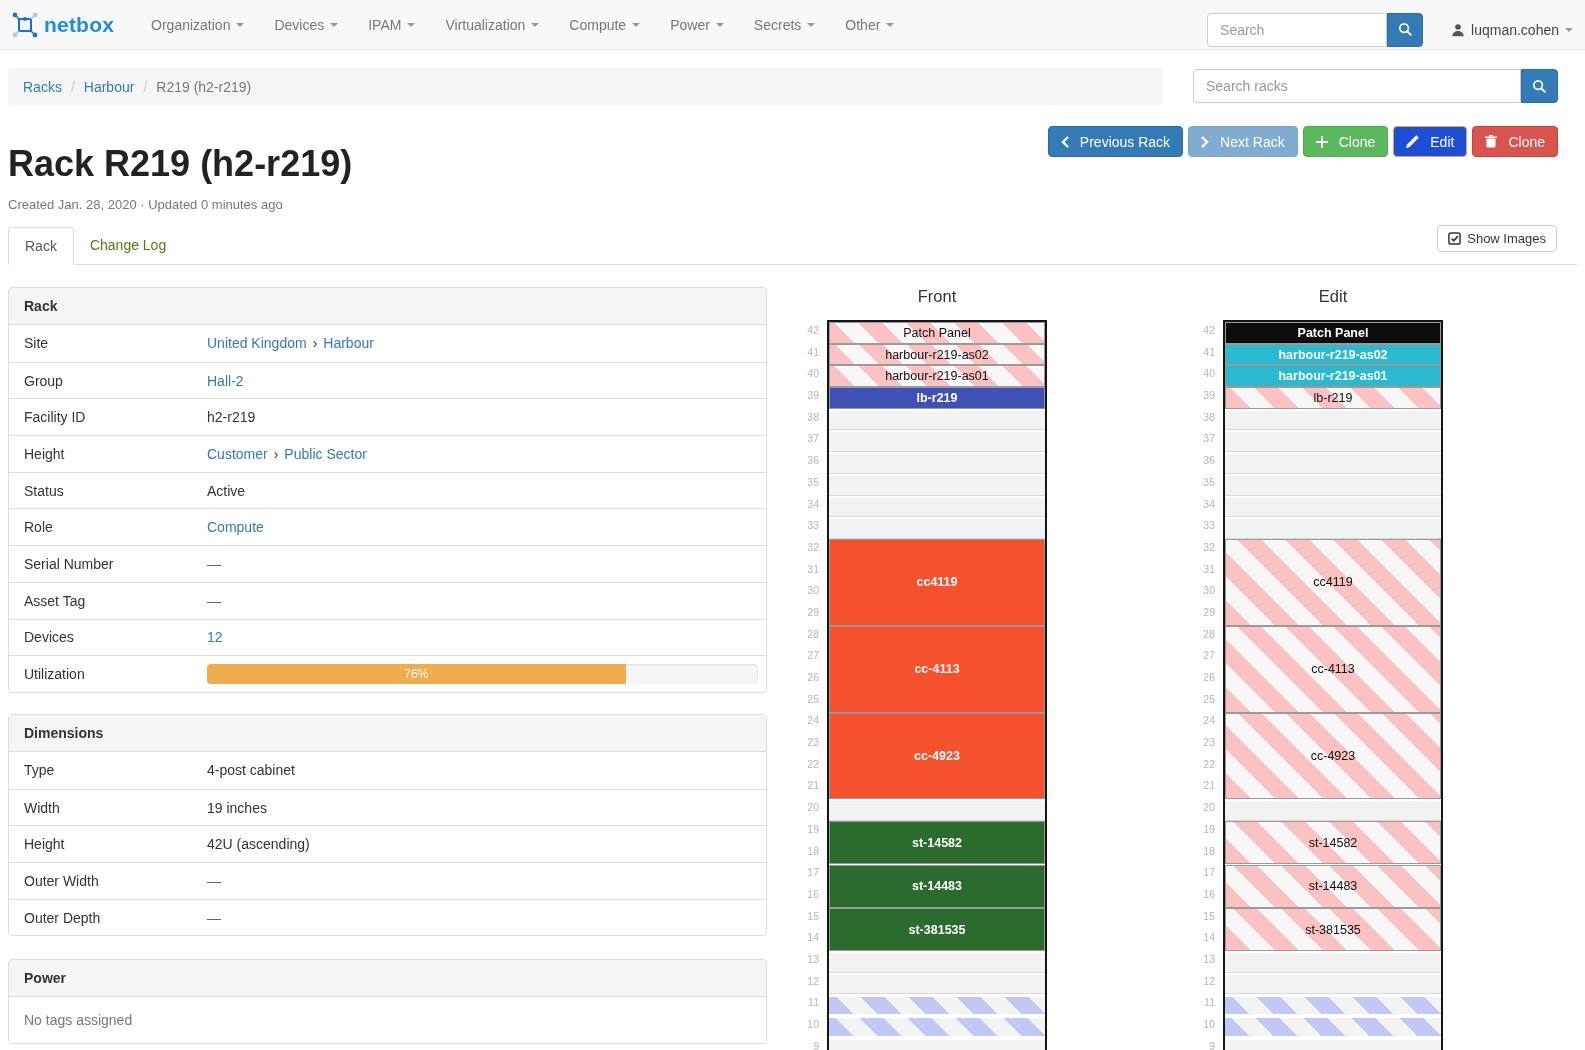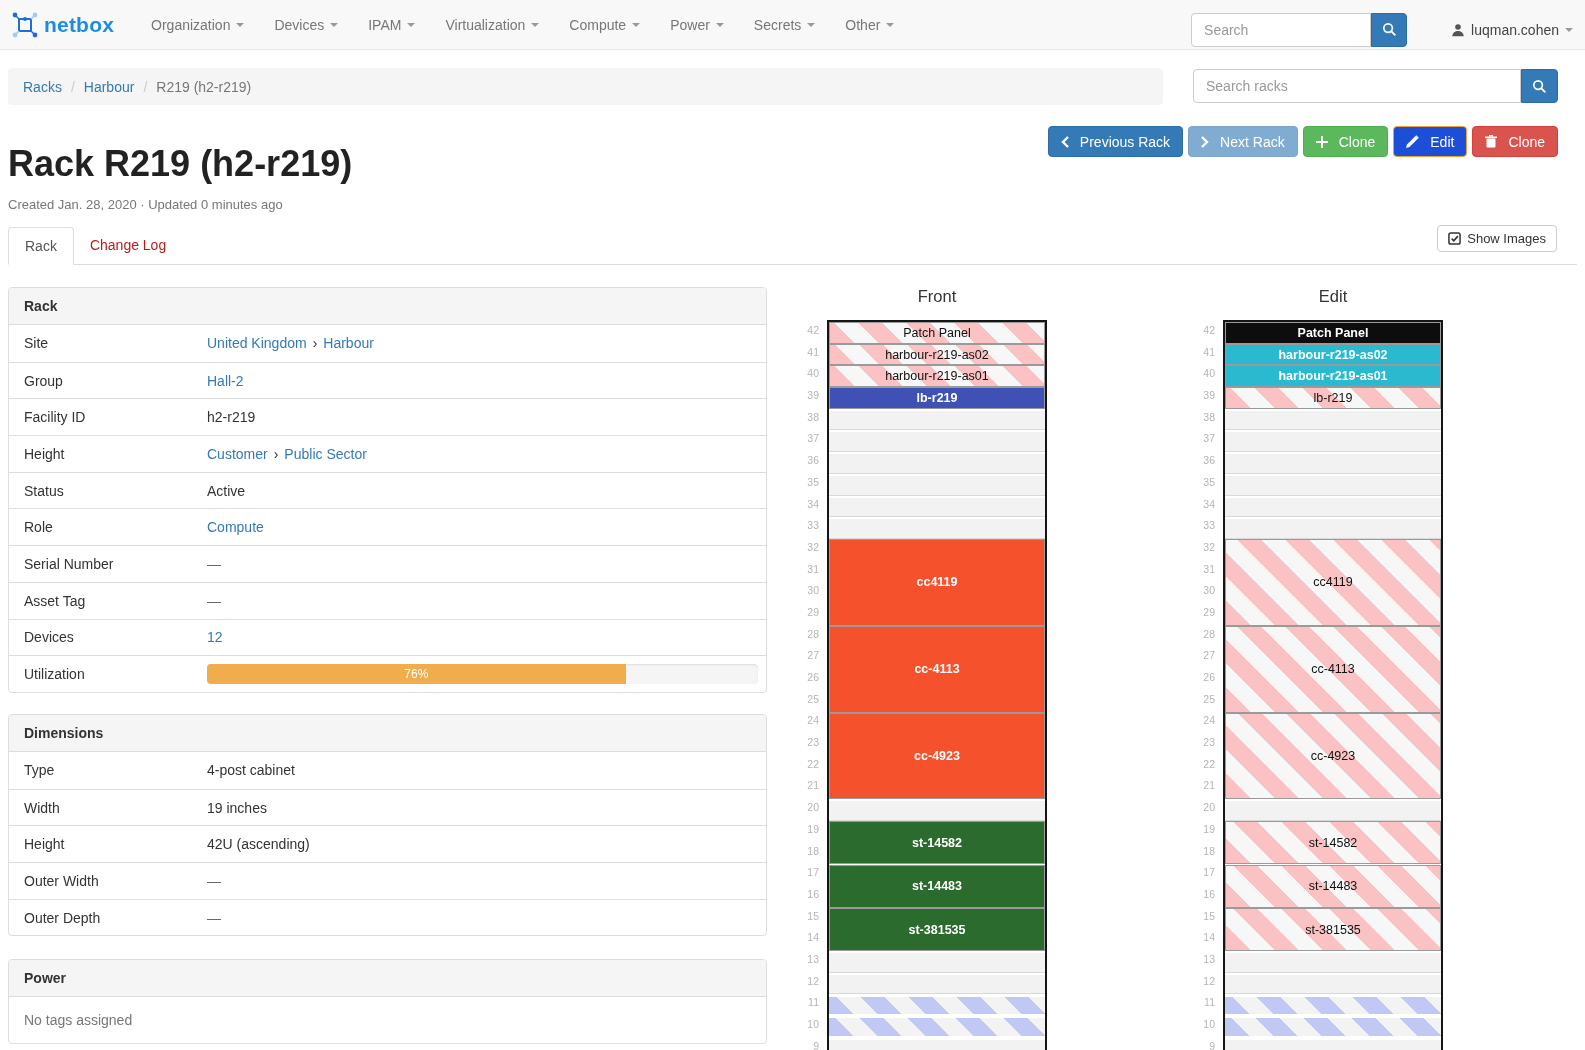--- a/index.html
+++ b/index.html
@@ -8,21 +8,21 @@
   a, .link { color:#337ab7; text-decoration:none; cursor:pointer; }
 
   
   .navbar { position:absolute; left:0; top:0; width:1585px; height:50px; background:#f8f8f8;
     border-bottom:1px solid #e7e7e7; display:flex; align-items:center; }
   .brand { display:flex; align-items:center; gap:6px; margin-left:12px; cursor:pointer; }
   .brand-text { font-size:21px; font-weight:700; color:#1b8ce8; letter-spacing:.2px; }
   .nav-items { display:flex; margin-left:22px; }
   .nav-item { color:#777; padding:0 15px; height:50px; display:flex; align-items:center; gap:6px; cursor:pointer; }
   .caret { width:0; height:0; border-left:4px solid transparent; border-right:4px solid transparent; border-top:4px solid #999; display:inline-block; }
-  .nav-right { position:absolute; right:8px; top:0; height:59px; display:flex; align-items:center; gap:44px; }
+  .nav-right { position:absolute; right:8px; top:0; height:59px; display:flex; align-items:center; gap:28px; }
   .search-group { display:flex; }
   .search-group input { width:180px; height:34px; border:1px solid #ccc; border-radius:4px 0 0 4px; padding:6px 12px; font-size:14px; color:#555; outline:none; }
   .search-group input::placeholder { color:#999; }
   .btn-search { width:36px; height:34px; background:#337ab7; border:1px solid #2e6da4; border-radius:0 4px 4px 0; display:flex; align-items:center; justify-content:center; cursor:pointer; }
   .user-menu { display:flex; align-items:center; gap:6px; color:#444; cursor:pointer; margin-right:4px; }
 
   
   .breadcrumb { position:absolute; left:8px; top:68px; width:1155px; height:37px; background:#f5f5f5;
     border-radius:4px; display:flex; align-items:center; padding:0 15px; gap:9px; font-size:14px; }
   .crumb-sep { color:#ccc; }
@@ -40,21 +40,21 @@
   .btn-success { background:#5cb85c; border-color:#4cae4c; }
   .btn-warning { background:#1d4ed8; border-color:#eea236; }
   .btn-danger  { background:#d9534f; border-color:#d43f3a; }
 
   
   .page-title { position:absolute; left:8px; top:143px; font-size:36px; font-weight:700; color:#222; }
   .page-meta { position:absolute; left:8px; top:197px; font-size:13px; color:#777; }
   .tabs { position:absolute; left:8px; top:227px; width:1569px; height:38px; border-bottom:1px solid #ddd; display:flex; }
   .tab { padding:10px 16px; font-size:14px; cursor:pointer; }
   .tab.active { background:#fff; border:1px solid #ddd; border-bottom:1px solid #fff; border-radius:4px 4px 0 0; color:#555; margin-bottom:-1px; }
-  .tab.inactive { color:#b91c1c; }
+  .tab.inactive { color:#4d7c0f; }
   .btn-show-images { position:absolute; top:225px; right:28px; height:27px; background:#fff; border:1px solid #ccc;
     border-radius:4px; display:flex; align-items:center; gap:6px; padding:0 10px; font-size:13px; color:#333; cursor:pointer; }
 
   
   .panel { position:absolute; left:8px; width:759px; border:1px solid #ddd; border-radius:4px; background:#fff; }
   .panel-heading { background:#f5f5f5; border-bottom:1px solid #ddd; border-radius:3px 3px 0 0; padding:10px 15px; font-weight:700; font-size:14px; color:#333; height:37px; }
   .attr-row { display:flex; align-items:center; min-height:36.7px; border-top:1px solid #ddd; padding:0 8px 0 8px; }
   .attr-row:first-child { border-top:none; }
   .attr-label { width:190px; flex:none; padding-left:7px; color:#333; }
   .attr-value { flex:1; display:flex; align-items:center; gap:6px; }

